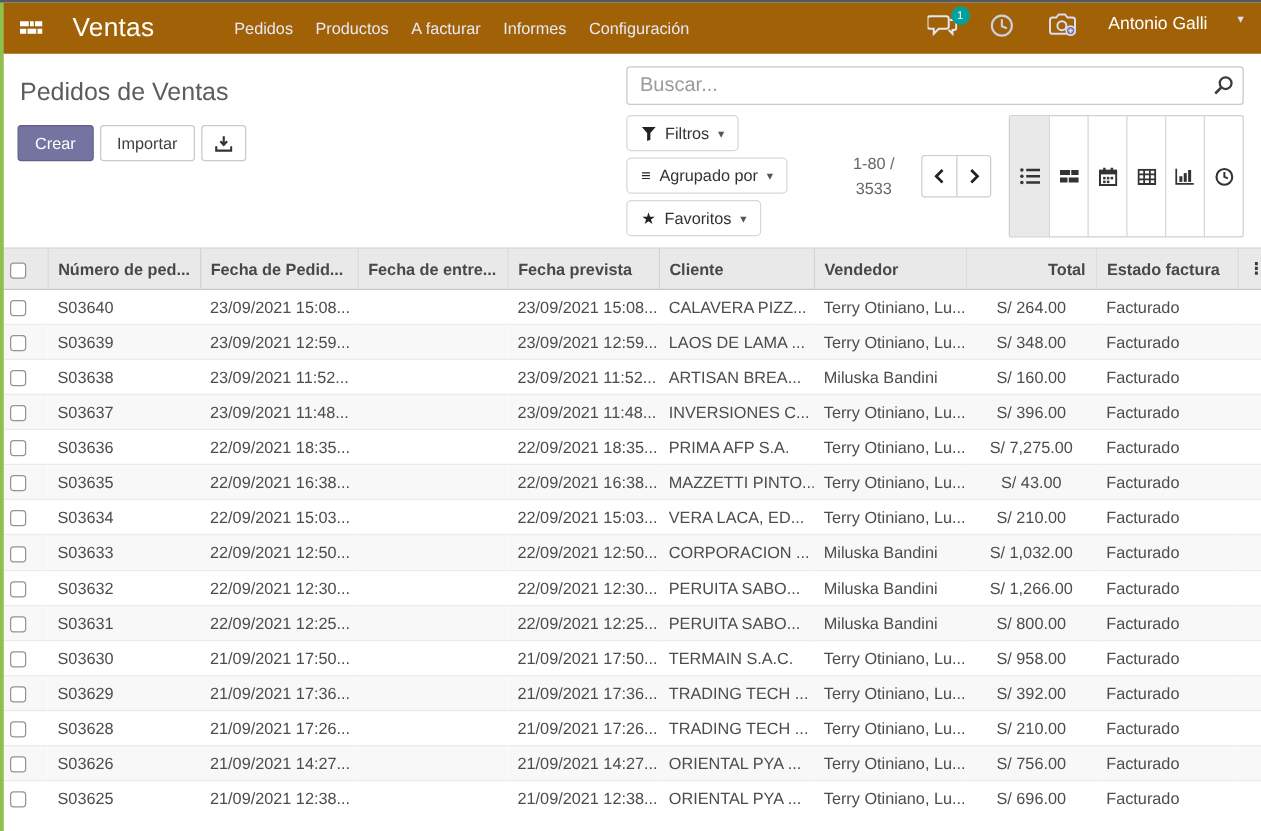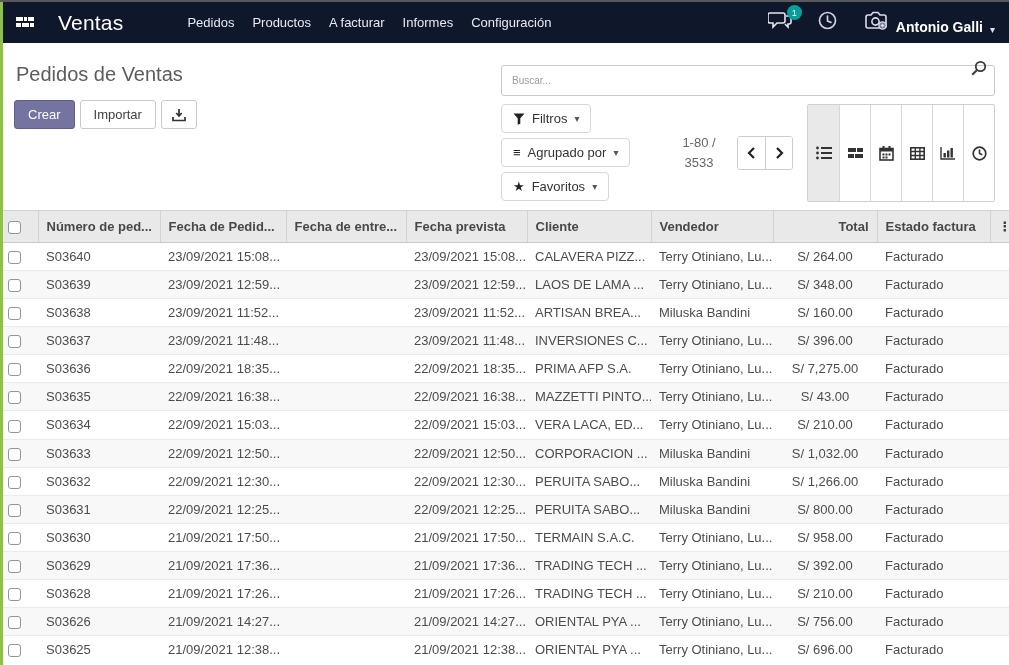--- a/index.html
+++ b/index.html
@@ -8,60 +8,59 @@
     font-family: "Liberation Sans", "DejaVu Sans", sans-serif;
     background: #ffffff;
     color: #4c4c4c;
     position: relative;
   }
   .edge-top { position: absolute; top: 0; left: 0; width: 100%; height: 2px; background: #58595b; z-index: 60; }
   .edge-left { position: absolute; top: 0; left: 0; width: 3px; height: 665px; background: #8fc04c; z-index: 50; }
 
   
   .topnav {
-    margin-top: 2px; height: 41px; background: #0f172a;
+    margin-top: 2px; height: 41px; background: #a16207;
     display: flex; align-items: center; padding: 0 14px 0 12px;
     color: #f2f2fa;
   }
   .apps-btn { display: flex; align-items: center; justify-content: center; width: 26px; height: 26px; cursor: pointer; }
   .app-title { font-size: 21px; color: #ffffff; margin: 0 26px 0 20px; letter-spacing: .2px; }
   .nav-menus { display: flex; gap: 18px; font-size: 13px; margin-left: 38px; }
   .nav-menu { cursor: pointer; color: #e9e9f6; white-space: nowrap; }
   .nav-right { margin-left: auto; display: flex; align-items: center; gap: 26px; }
   .msg-wrap { position: relative; cursor: pointer; }
   .badge {
     position: absolute; top: -7px; right: -10px;
     min-width: 15px; height: 15px; border-radius: 50%;
     background: #00a09d; color: #fff; font-size: 9px;
     display: flex; align-items: center; justify-content: center; padding: 0 3px;
   }
-  .user-menu { display: flex; align-items: flex-end; gap: 7px; cursor: pointer; font-weight: bold; }
+  .user-menu { display: flex; align-items: flex-start; gap: 24px; cursor: pointer; }
   .user-name { font-size: 14px; color: #ffffff; white-space: nowrap; }
   .caret { font-size: 10px; color: #e0e0f0; }
 
   
   .control-panel { display: flex; justify-content: space-between; padding: 10px 14px 0 14px; }
   .cp-left { padding-top: 4px; }
   .page-title { font-size: 20px; color: #5c5c5c; font-weight: normal; margin: 6px 0 14px 2px; }
   .btn-row { display: flex; gap: 5px; }
   .btn {
     font-size: 13px; border-radius: 3px; padding: 6px 13px;
     border: 1px solid #c9c9c9; background: #fff; color: #404040; cursor: pointer;
     display: inline-flex; align-items: center; justify-content: center;
   }
   .btn-primary { background: #7573a0; border-color: #605e8a; color: #fff; }
   .btn-icon { padding: 6px 10px; }
 
   .cp-right { width: 494px; }
   .search-wrap { position: relative; }
   .search-input {
     width: 100%; height: 31px; border: 1px solid #c9c9c9; border-radius: 3px;
-    padding: 0 30px 0 10px; font-size: 10px; color: #444; outline: none;
+    padding: 0 30px 0 10px; font-size: 16px; color: #444; outline: none;
     font-family: "Liberation Sans", sans-serif;
-    margin-top: 12px;
   }
   .search-input::placeholder { color: #9a9a9a; }
   .search-icon { position: absolute; right: 8px; top: 7px; cursor: pointer; }
 
   .controls-row { display: flex; align-items: stretch; margin-top: 8px; }
   .filters-stack { display: flex; flex-direction: column; align-items: flex-start; gap: 5px; }
   .filter-btn {
     display: inline-flex; align-items: center; gap: 7px;
     background: #fff; border: 1px solid #d7d7d7; border-radius: 4px;
     padding: 6px 11px; font-size: 13px; color: #333; cursor: pointer; white-space: nowrap;

